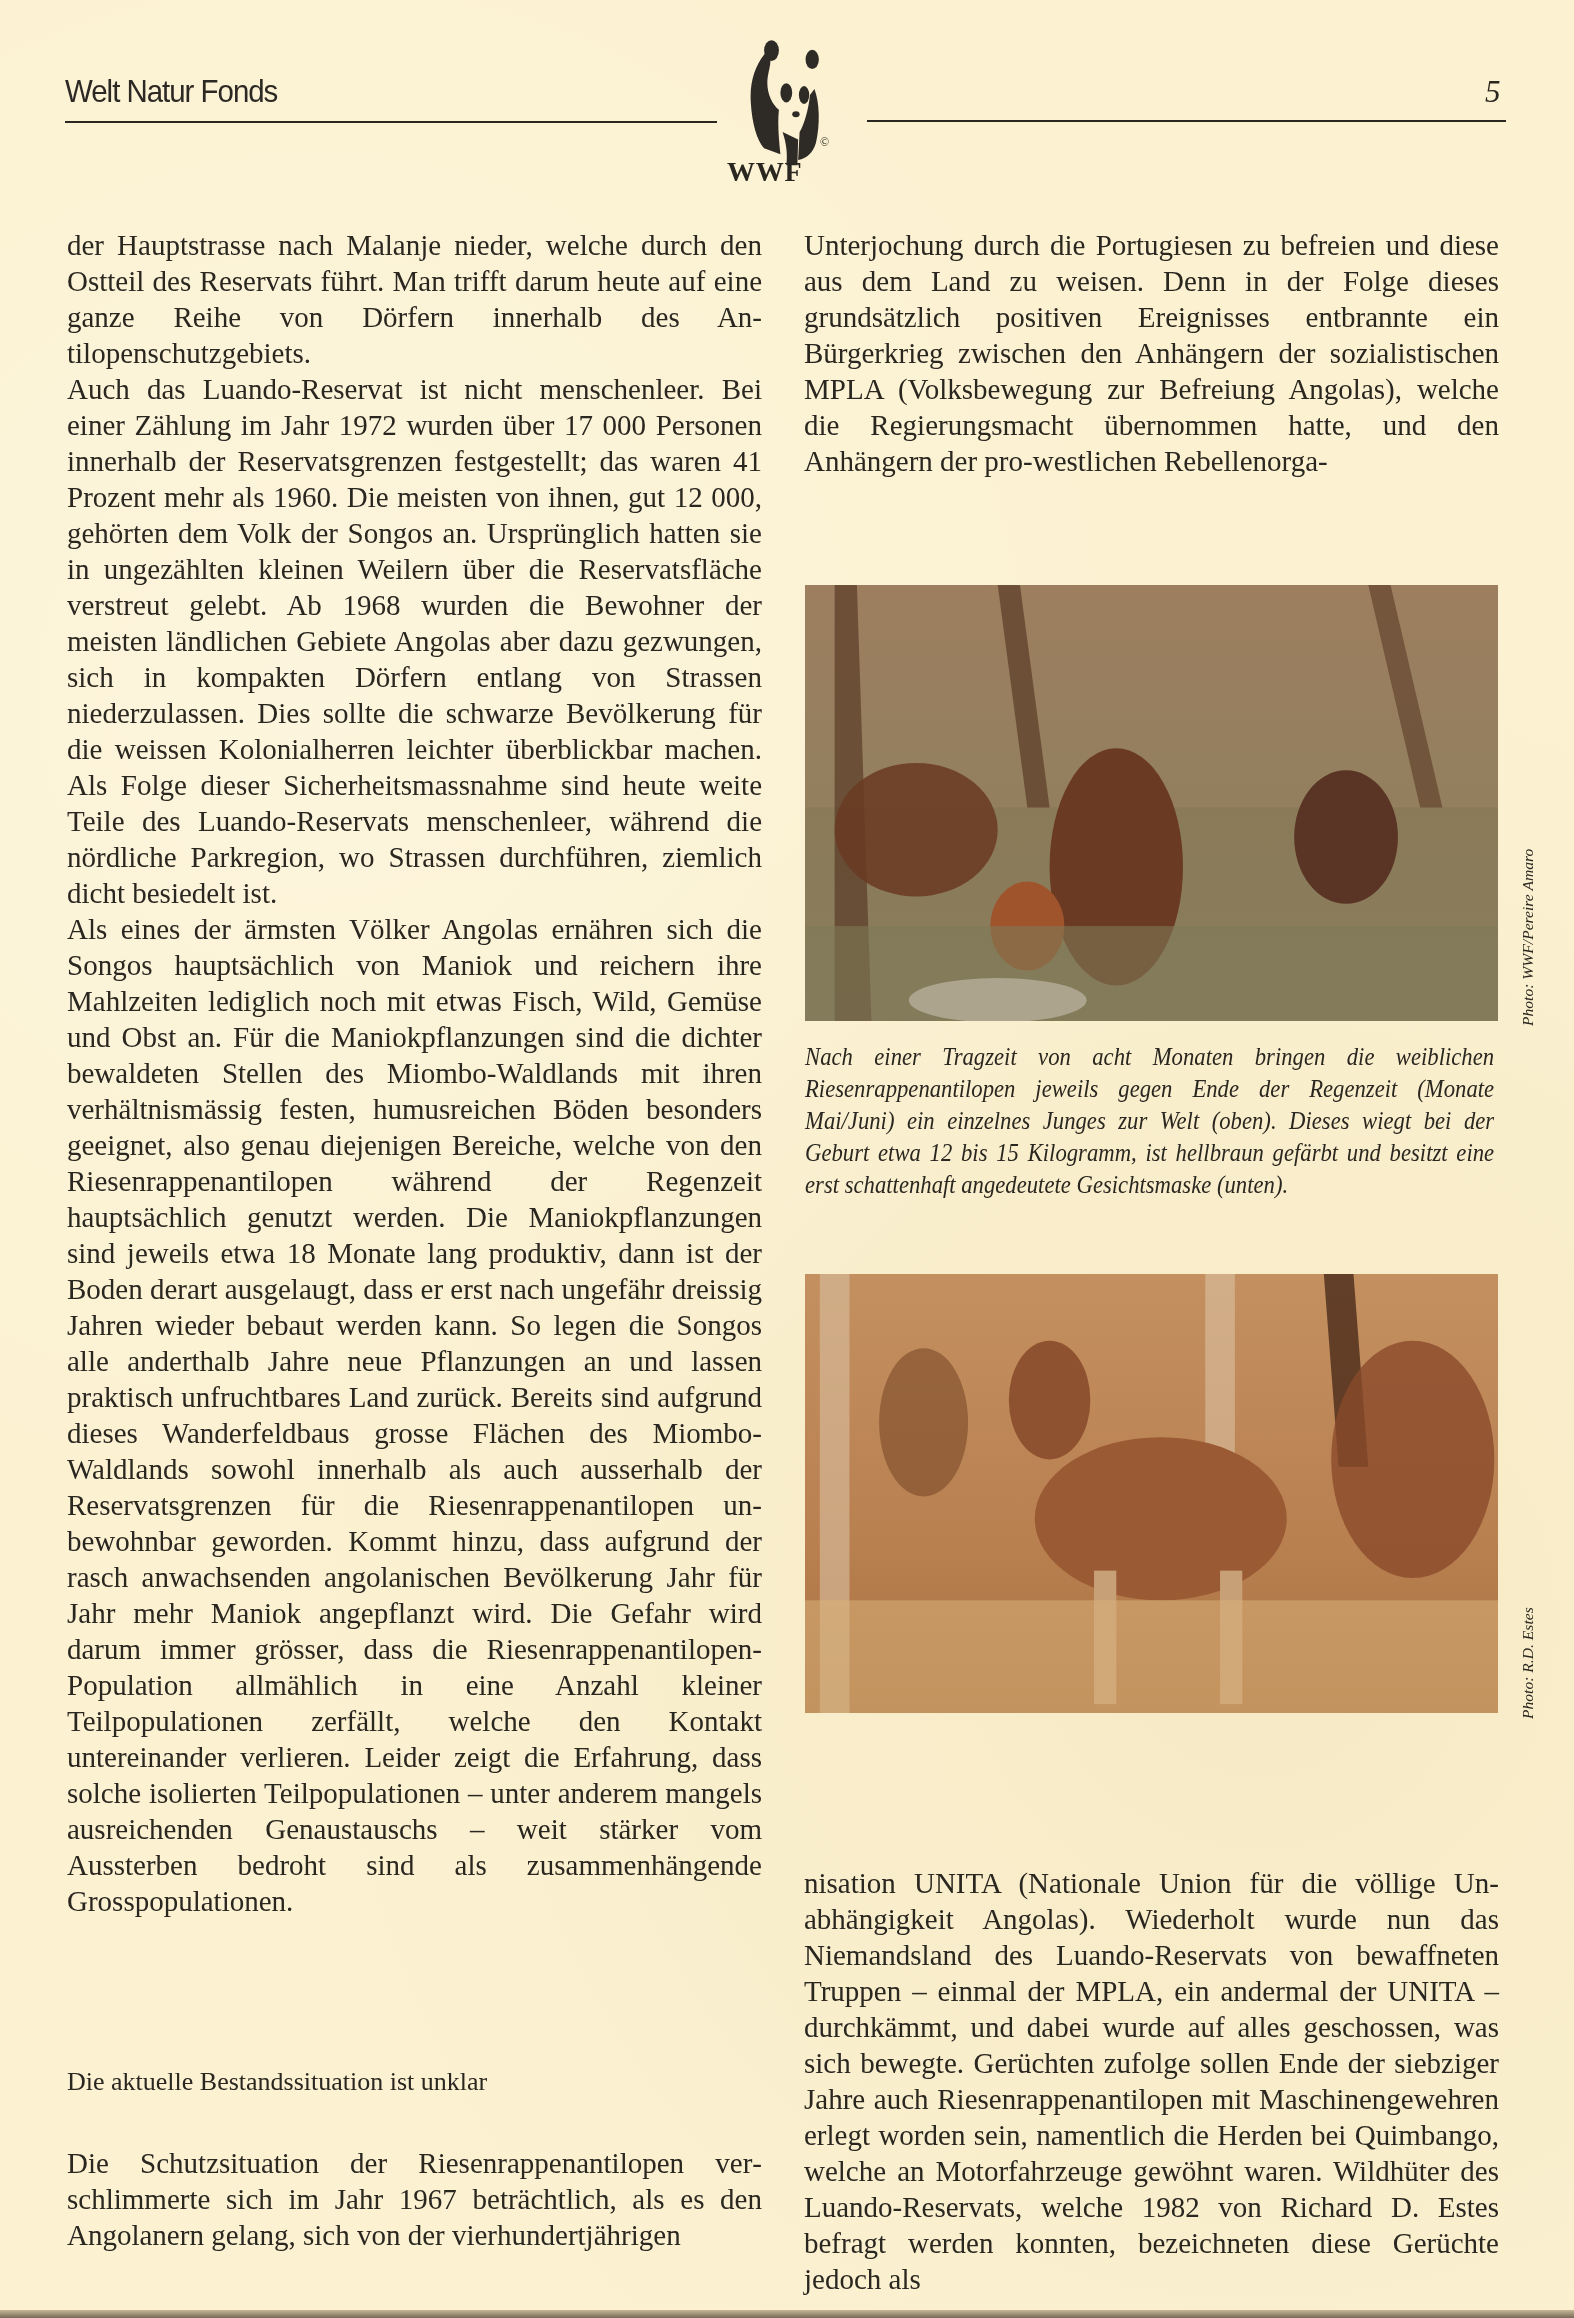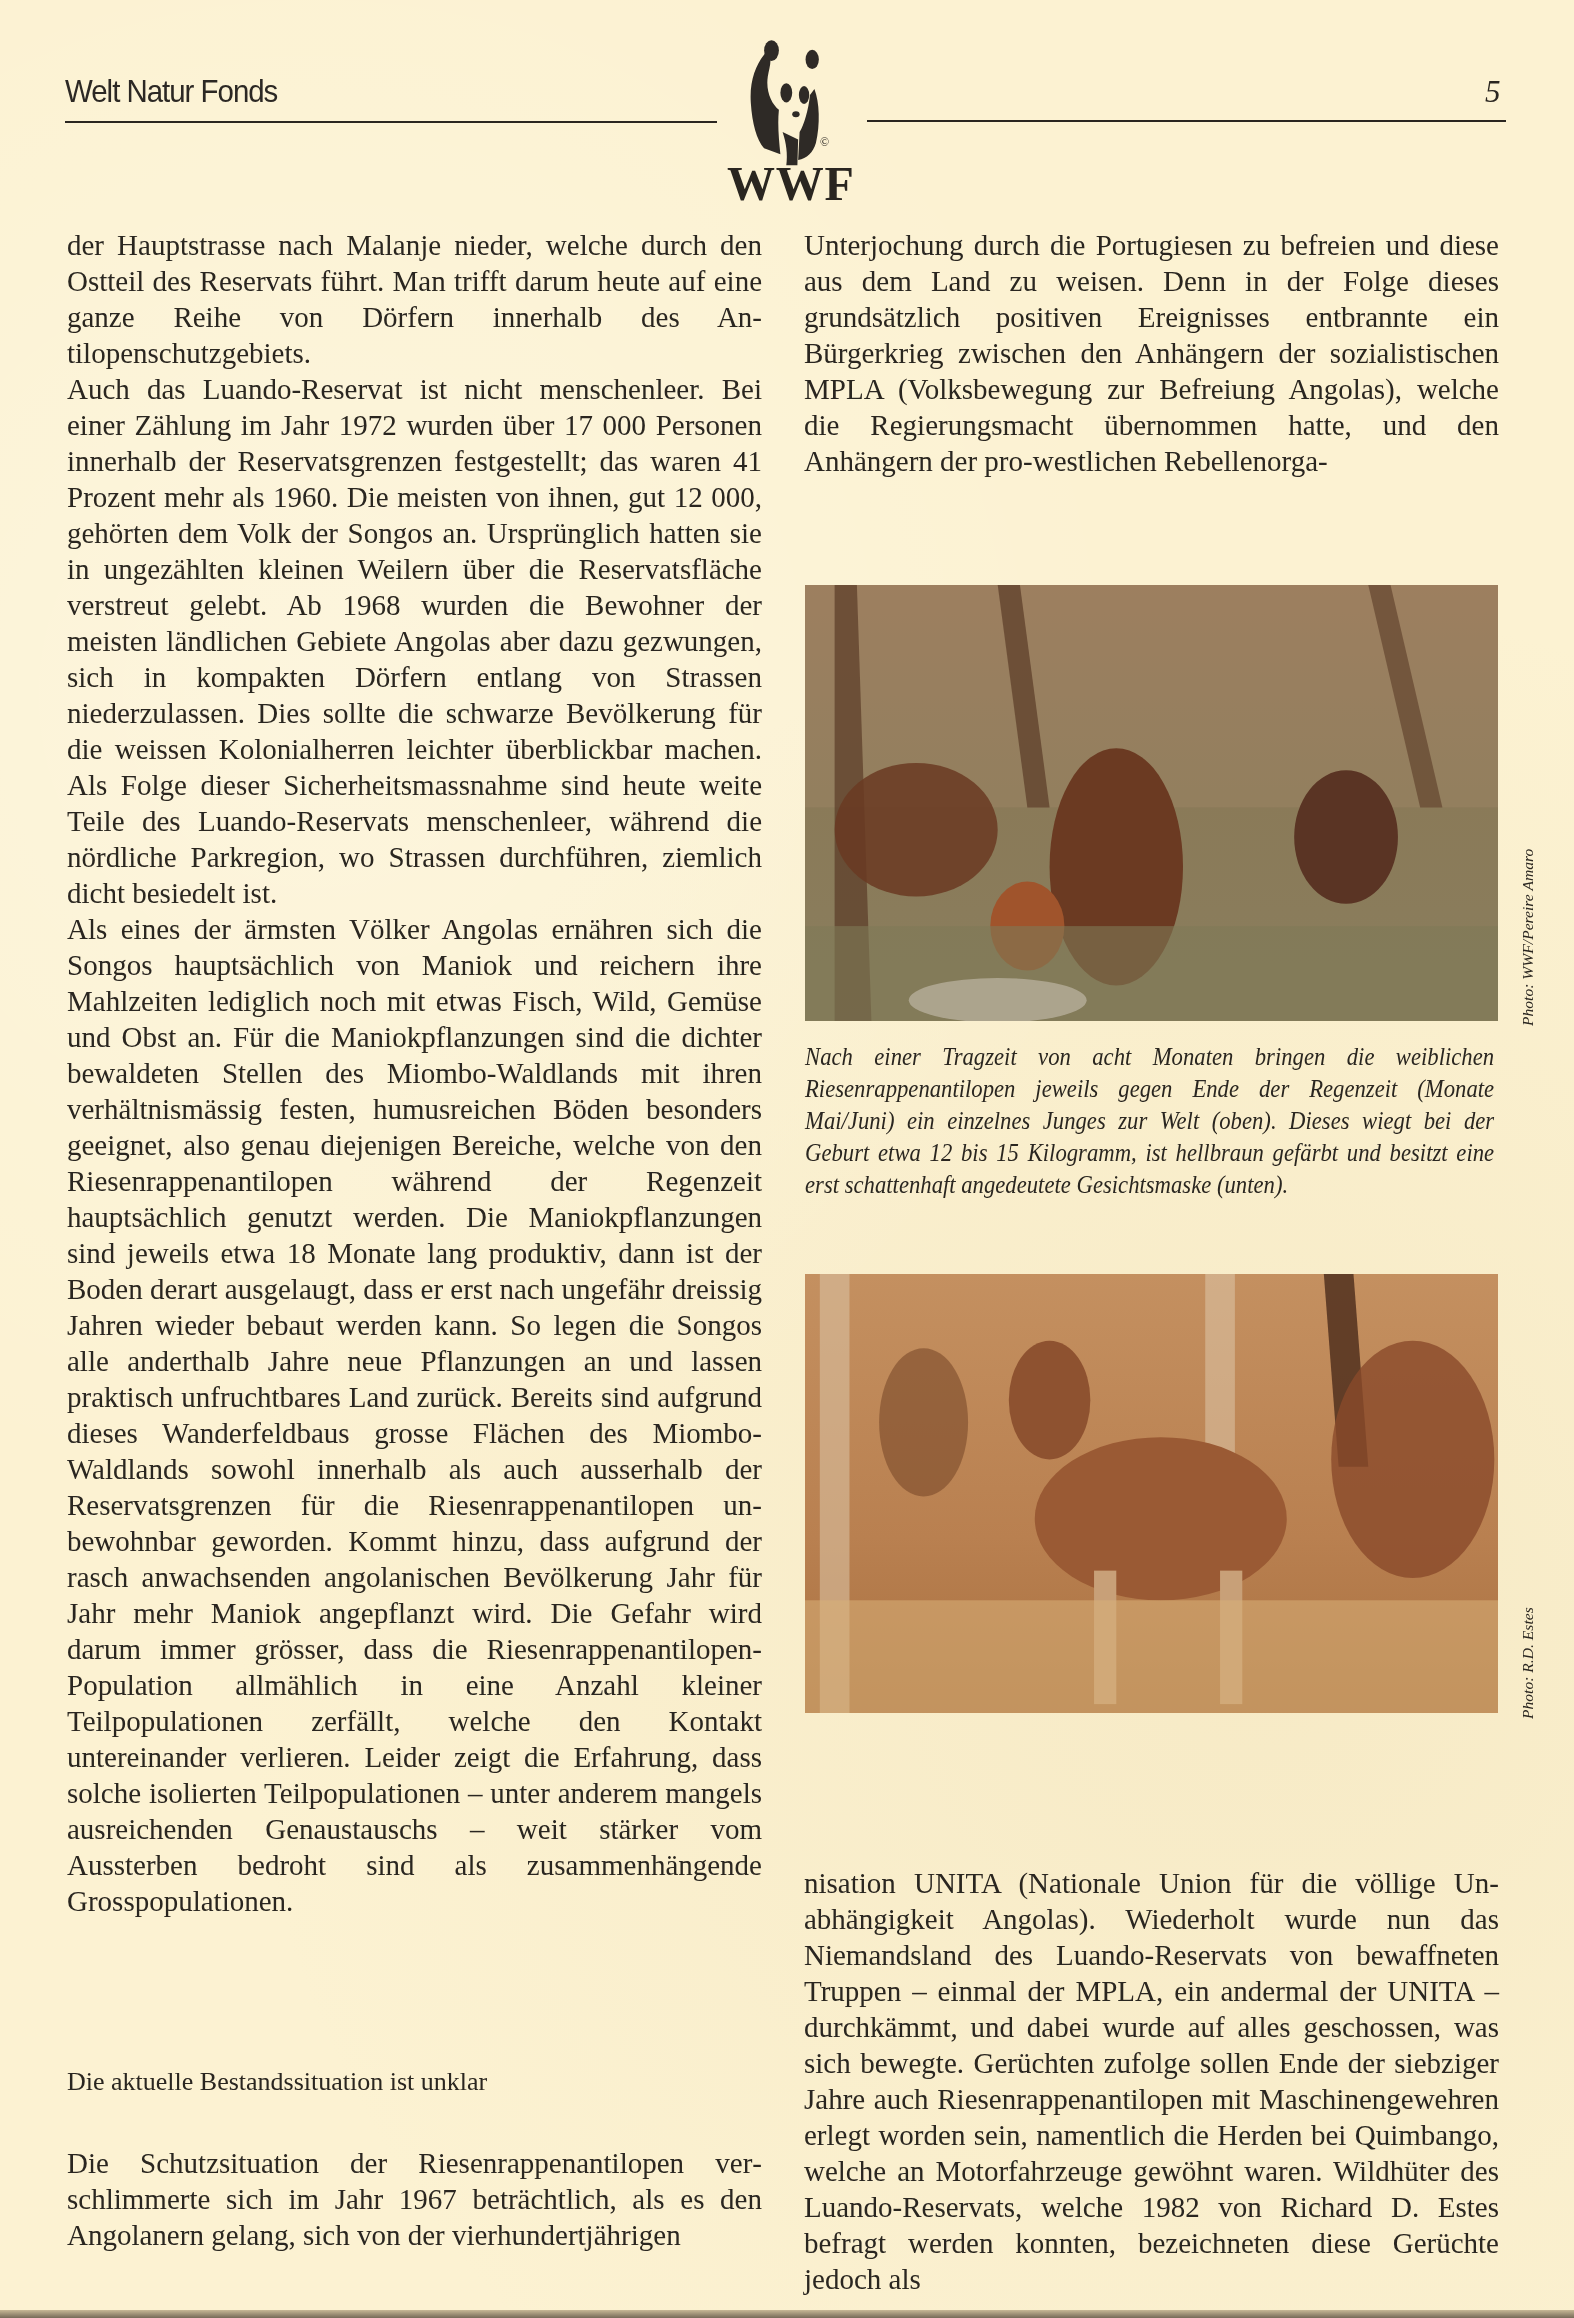--- a/index.html
+++ b/index.html
@@ -28,22 +28,22 @@
     transform: scaleX(0.92); transform-origin: left;
   }
   .hdr-rule-left { position: absolute; left: 65px; top: 121px; width: 652px; height: 2.2px; background: #2a2620; }
   .hdr-rule-right { position: absolute; left: 867px; top: 120px; width: 639px; height: 2.2px; background: #2a2620; }
   .hdr-page {
     position: absolute; left: 1485px; top: 74px; font-size: 31px; font-style: italic; color: #2a2620;
   }
   .logo { position: absolute; left: 727px; top: 21px; width: 126px; height: 170px; }
   .logo svg { width: 126px; height: 148px; display: block; }
   .logo-text {
-    position: absolute; left: 0; top: 135px; width: 126px; text-align: center;
-    font-family: "Liberation Serif", serif; font-weight: bold; font-size: 48px; color: #2a2620;
+    position: absolute; left: 0; top: 135px; width: 126px; 
+    font-family: "Liberation Serif", serif; font-weight: bold; font-size: 28px; color: #2a2620;
     letter-spacing: 0.7px;
   }
   .logo-copy { position: absolute; left: 93px; top: 114px; font-size: 12px; color: #2a2620; }
 
   
   .col { position: absolute; font-size: 29px; line-height: 36px; }
   .col p { margin: 0; text-align: justify; hyphens: manual; }
   .col-left { left: 67px; top: 227px; width: 695px; }
   .col-right-top { left: 804px; top: 227px; width: 695px; }
   .col-right-bottom { left: 804px; top: 1825px; width: 695px; margin-top: 40px; }

